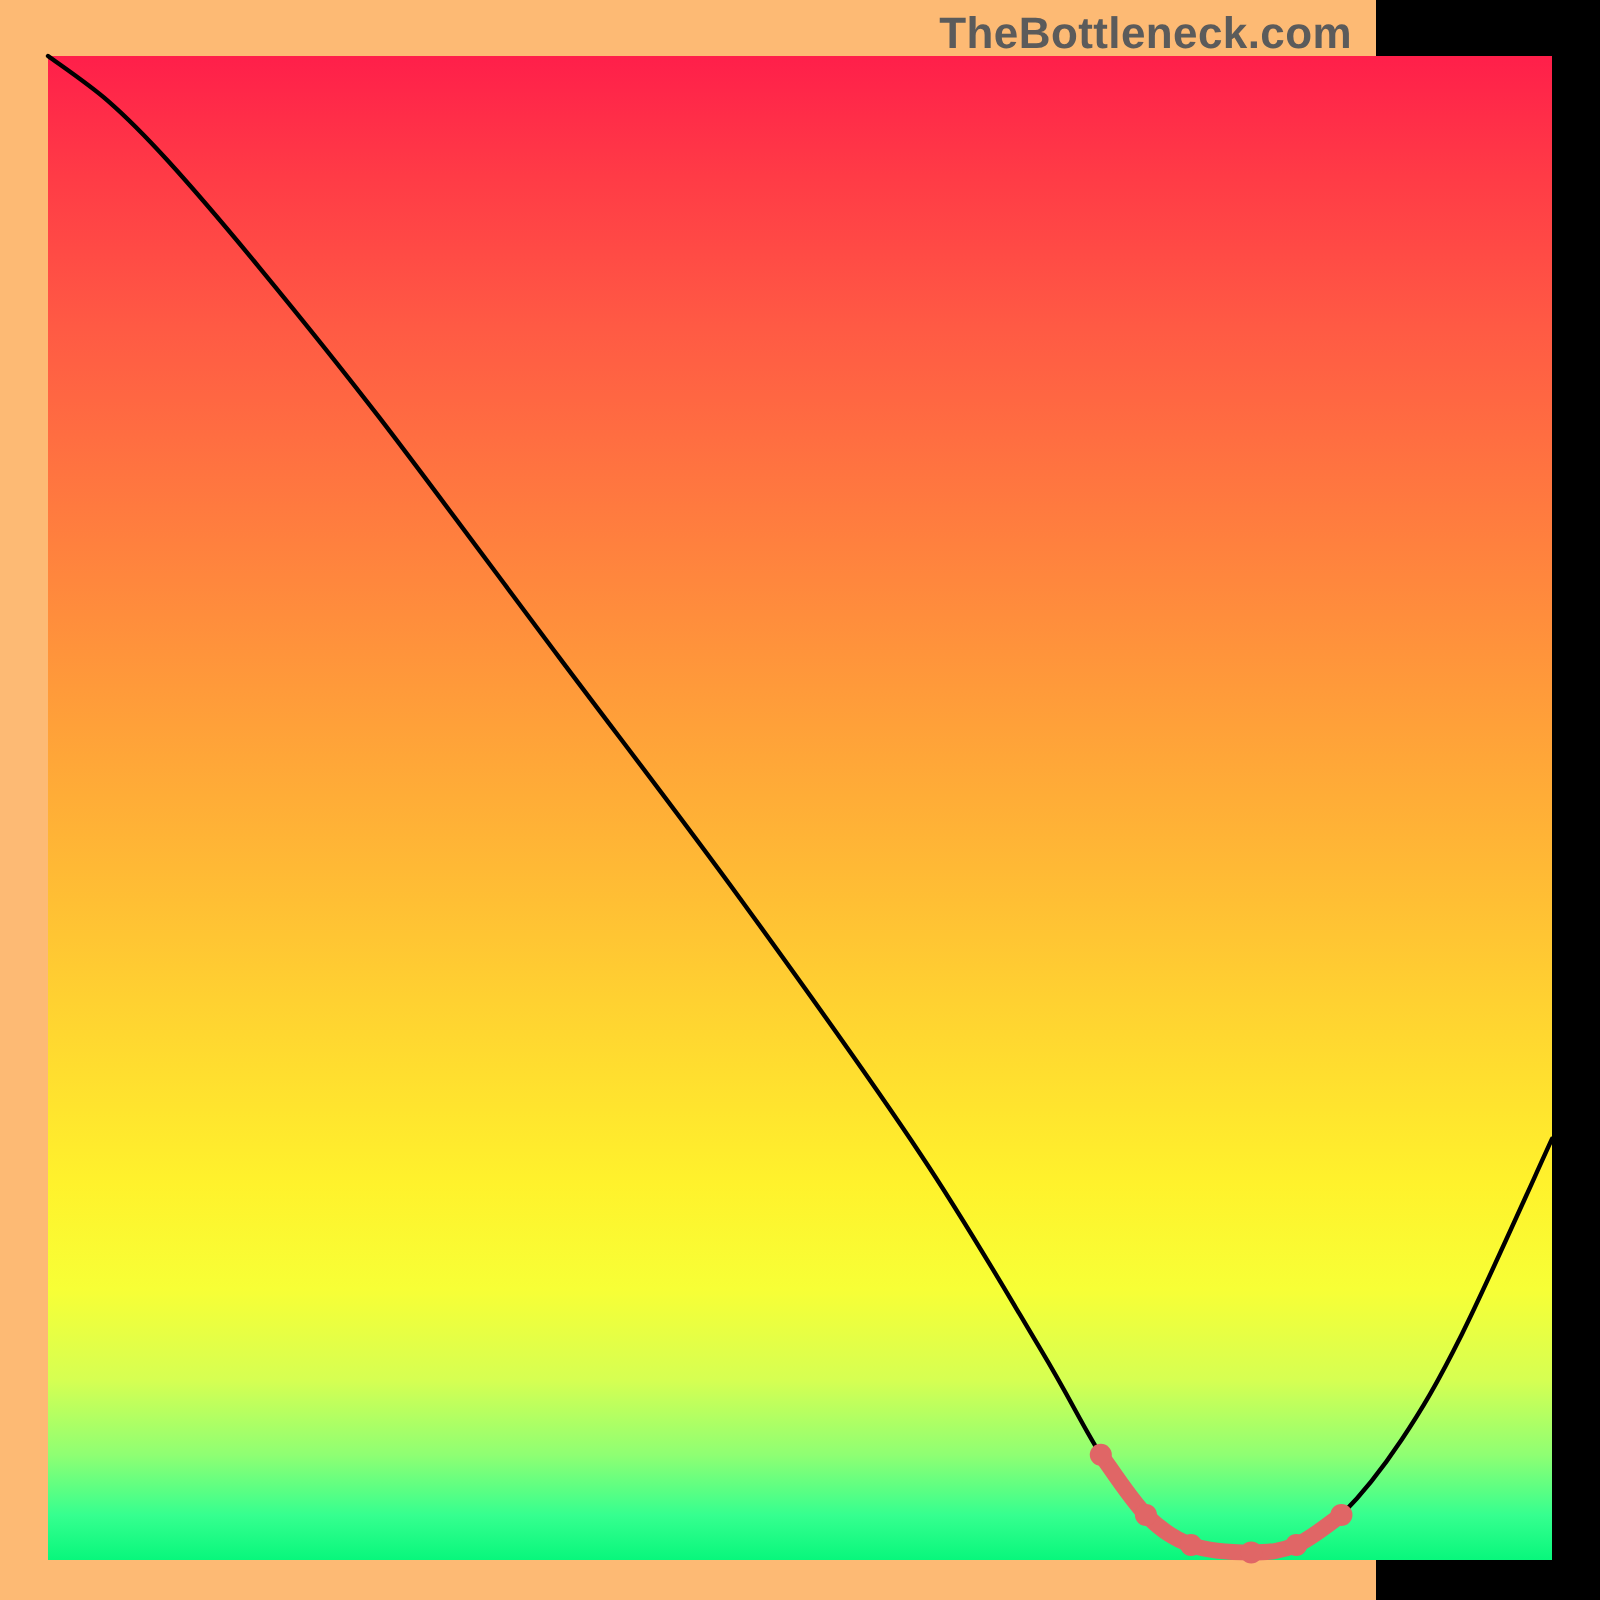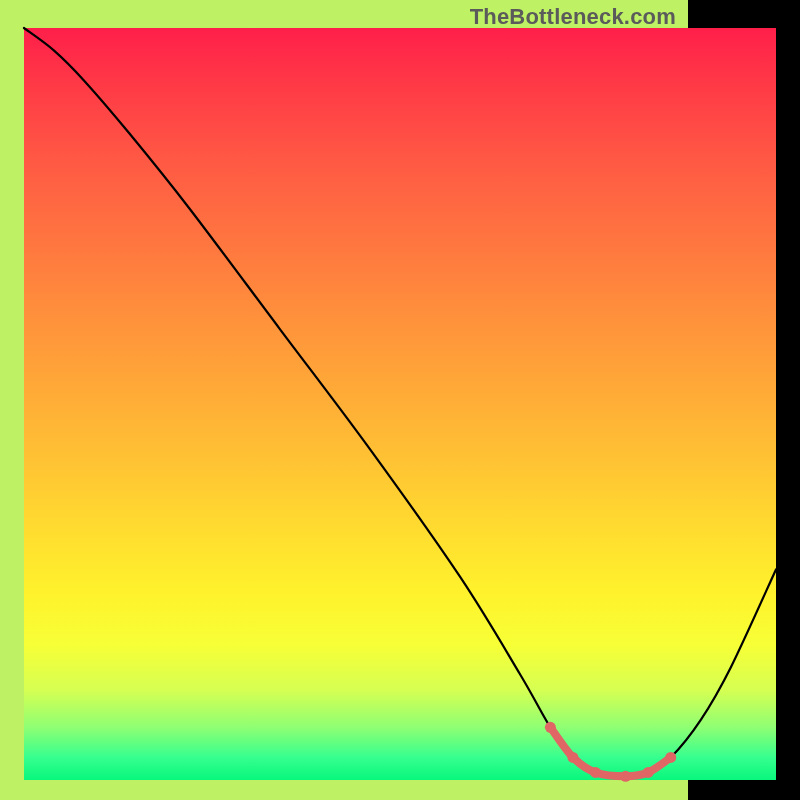--- a/index.html
+++ b/index.html
@@ -8,21 +8,21 @@
     width: 800px;
     height: 800px;
     background: #000;
     overflow: hidden;
     font-family: Arial, Helvetica, sans-serif;
   }
   .frame {
     position: relative;
     width: 688px;
     height: 800px;
-    background: #bef264;
+    background: #fdba74;
   }
   .watermark {
     position: absolute;
     top: 4px;
     right: 12px;
     color: #5b5b5b;
     font-size: 22px;
     font-weight: 600;
     letter-spacing: 0.2px;
     z-index: 30;

